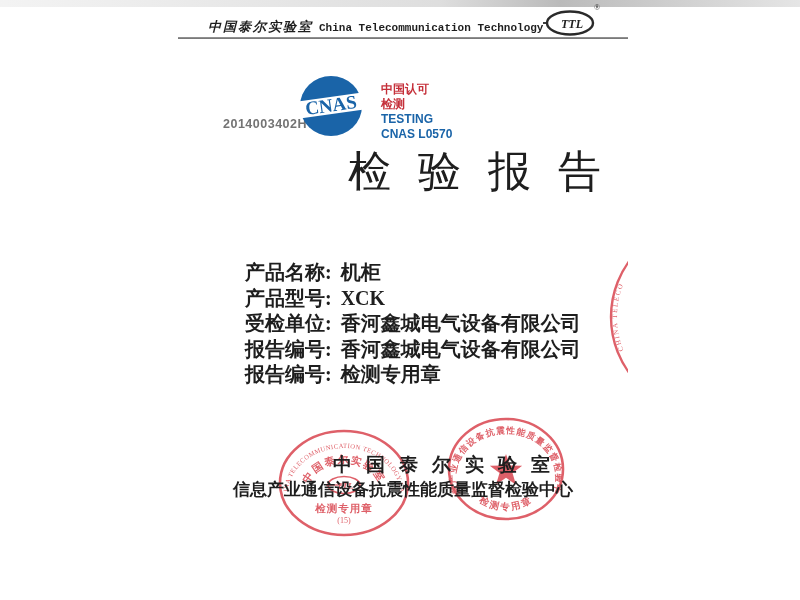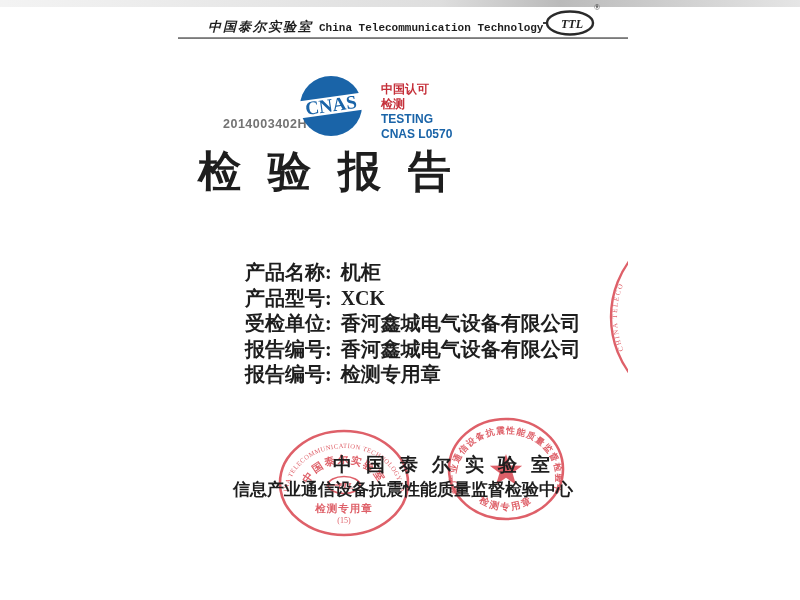--- a/index.html
+++ b/index.html
@@ -31,22 +31,22 @@
       font-size:12.5px;font-weight:bold;color:#737373;letter-spacing:.5px;}
   .cnas{position:absolute;left:120px;top:74px;}
   .cnas-text{position:absolute;left:203px;top:82px;line-height:15px;
       font-family:"Liberation Sans","DejaVu Sans",sans-serif;font-weight:bold;white-space:nowrap;}
   .cnas-text .r{color:#c5303a;font-size:12px;}
   .cnas-text .b{color:#1a64a8;font-size:12px;}
 
   .report-no{position:absolute;left:280px;top:94px;font-size:13.5px;font-weight:bold;white-space:nowrap;}
   .report-no .val{margin-left:7px;}
 
-  .doc-title{position:absolute;left:0;top:143px;width:450px;text-align:left;
-      font-size:43px;font-weight:bold;letter-spacing:27px;padding-left:20px;box-sizing:border-box;white-space:nowrap;}
+  .doc-title{position:absolute;left:0;top:143px;width:450px;text-align:right;
+      font-size:43px;font-weight:normal;letter-spacing:27px;padding-left:20px;box-sizing:border-box;white-space:nowrap;}
 
   .fields{position:absolute;left:67px;top:263px;}
   .field-row{font-size:20px;font-weight:bold;line-height:18px;margin-bottom:7.5px;white-space:nowrap;font-family:Liberation Serif, serif;}
   .field-row .val{margin-left:9px;}
 
   .footer-line1{position:absolute;left:155px;top:452px;font-size:19px;font-weight:bold;
       letter-spacing:14px;white-space:nowrap;z-index:3;}
   .footer-line2{position:absolute;left:0;top:478px;width:450px;text-align:center;
       font-size:17px;font-weight:bold;white-space:nowrap;z-index:3;}
 

